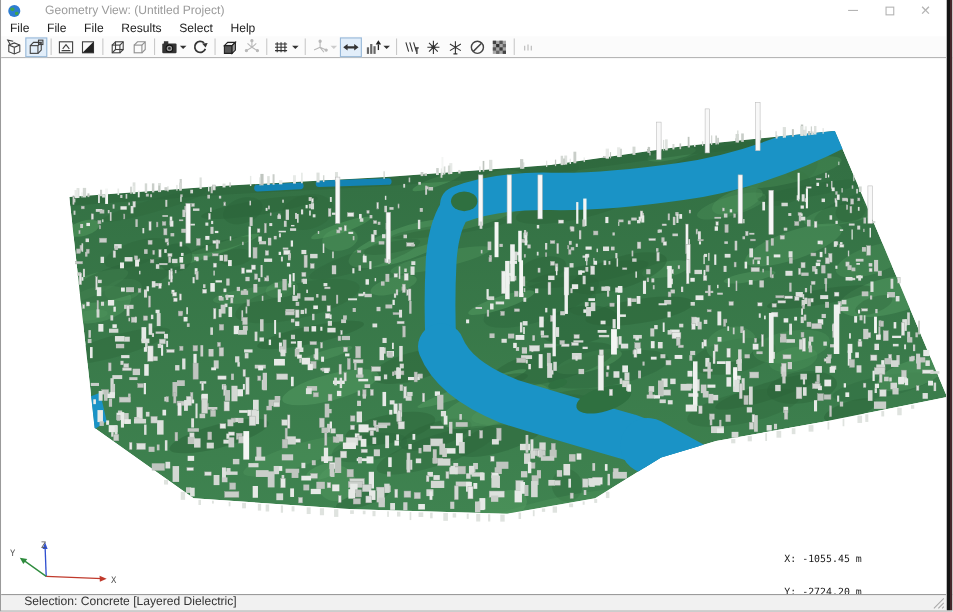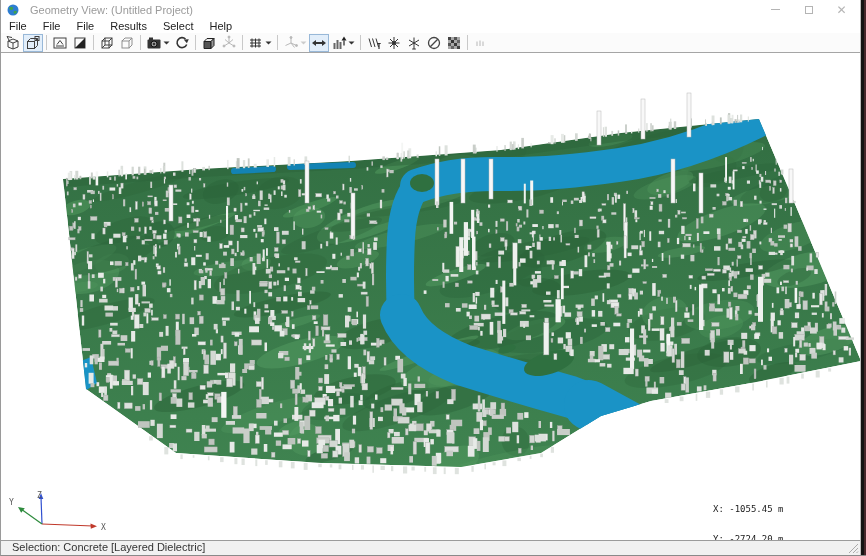--- a/index.html
+++ b/index.html
@@ -3,21 +3,21 @@
 <meta charset="utf-8">
 <style>
   *{margin:0;padding:0;box-sizing:border-box}
   html,body{background:#d8d8d8}
   body{font-family:"Liberation Sans",sans-serif}
   #win{position:relative;width:866px;height:556px;background:#fff;overflow:hidden;
        border-left:1px solid #9a9a9a;border-bottom:1px solid #8a8a8a}
   
   #titlebar{position:absolute;top:0;left:0;right:0;height:19px;background:#fff;display:flex;align-items:center}
   #app-icon{width:12px;height:12px;margin-left:6px}
-  #title{font-size:11px;color:#9b9b9b;margin-left:11px;white-space:nowrap}
+  #title{font-size:11px;color:#9b9b9b;margin-left:22px;white-space:nowrap}
   #wincontrols{position:absolute;right:8px;top:0;height:19px;display:flex}
   .winbtn{width:33px;height:19px;display:flex;align-items:center;justify-content:center;color:#b4b4b4}
   .glyph-min{width:9px;height:1px;background:#b4b4b4}
   .glyph-max{width:8px;height:8px;border:1px solid #b4b4b4}
   .glyph-close{font-size:12px;line-height:12px;color:#b4b4b4}
   
   #menubar{position:absolute;top:19px;left:0;right:0;height:14px;background:#fff;display:flex;align-items:flex-start}
   .menuitem{font-size:11px;color:#222;padding:0 8px;line-height:14px}
   
   #toolbar{position:absolute;top:33px;left:0;right:0;height:20px;background:#fbfbfb;
@@ -29,21 +29,21 @@
   .dd{margin-left:1px}
   
   #viewport{position:absolute;top:53px;left:0;width:860px;height:487px;background:#fff;overflow:hidden}
   #scene{display:block}
   #coords{position:absolute;left:712px;top:431px;font-family:"DejaVu Sans Mono",monospace;
           font-size:9px;line-height:10px;color:#1a1a1a;white-space:pre}
   #axes{position:absolute;left:6px;top:437px}
   .axlabel{font-size:8px;fill:#555;font-family:"DejaVu Sans Mono",monospace}
   
   #statusbar{position:absolute;top:540px;left:0;right:0;height:15px;background:#f1f1f1;
-             border-top:1px solid #9b9b9b;font-size:11px;color:#333;padding-left:11px;line-height:13px}
+             border-top:1px solid #9b9b9b;font-size:11px;color:#333;padding-left:21px;line-height:13px}
   #grip{position:absolute;right:7px;bottom:1px}
   
   #rightedge{position:absolute;top:0;right:0;bottom:0;width:6px;z-index:50;
              background:linear-gradient(90deg,#bdbdbd 0 1px,#141414 1px 4px,#46272b 4px 6px)}
   svg.icon{display:block}
 </style>
 </head>
 <body>
 
 <div id="win">

